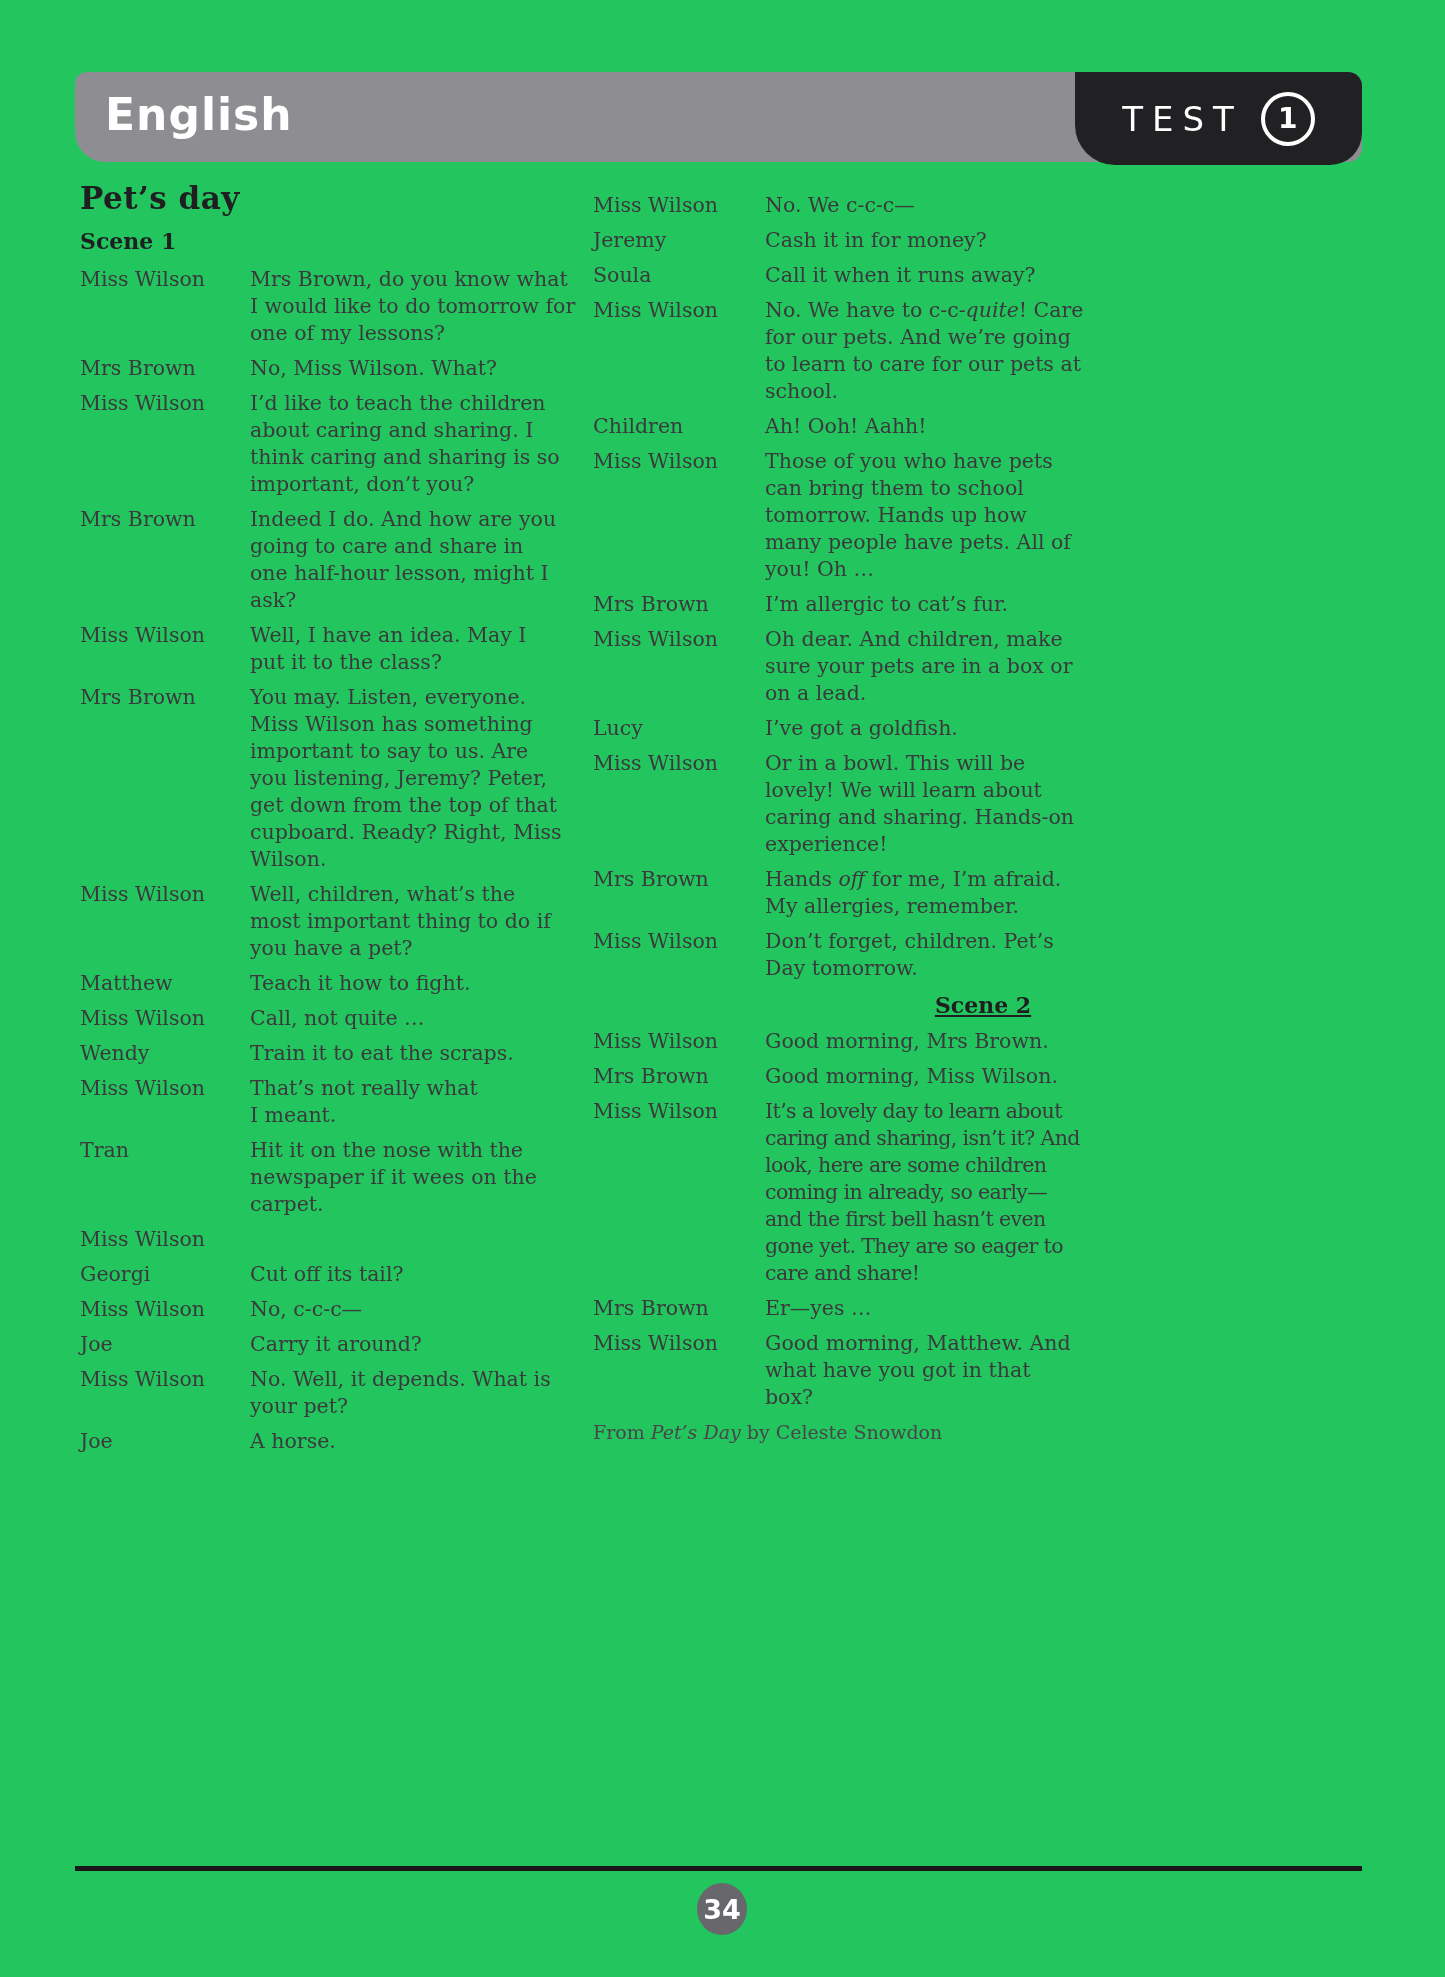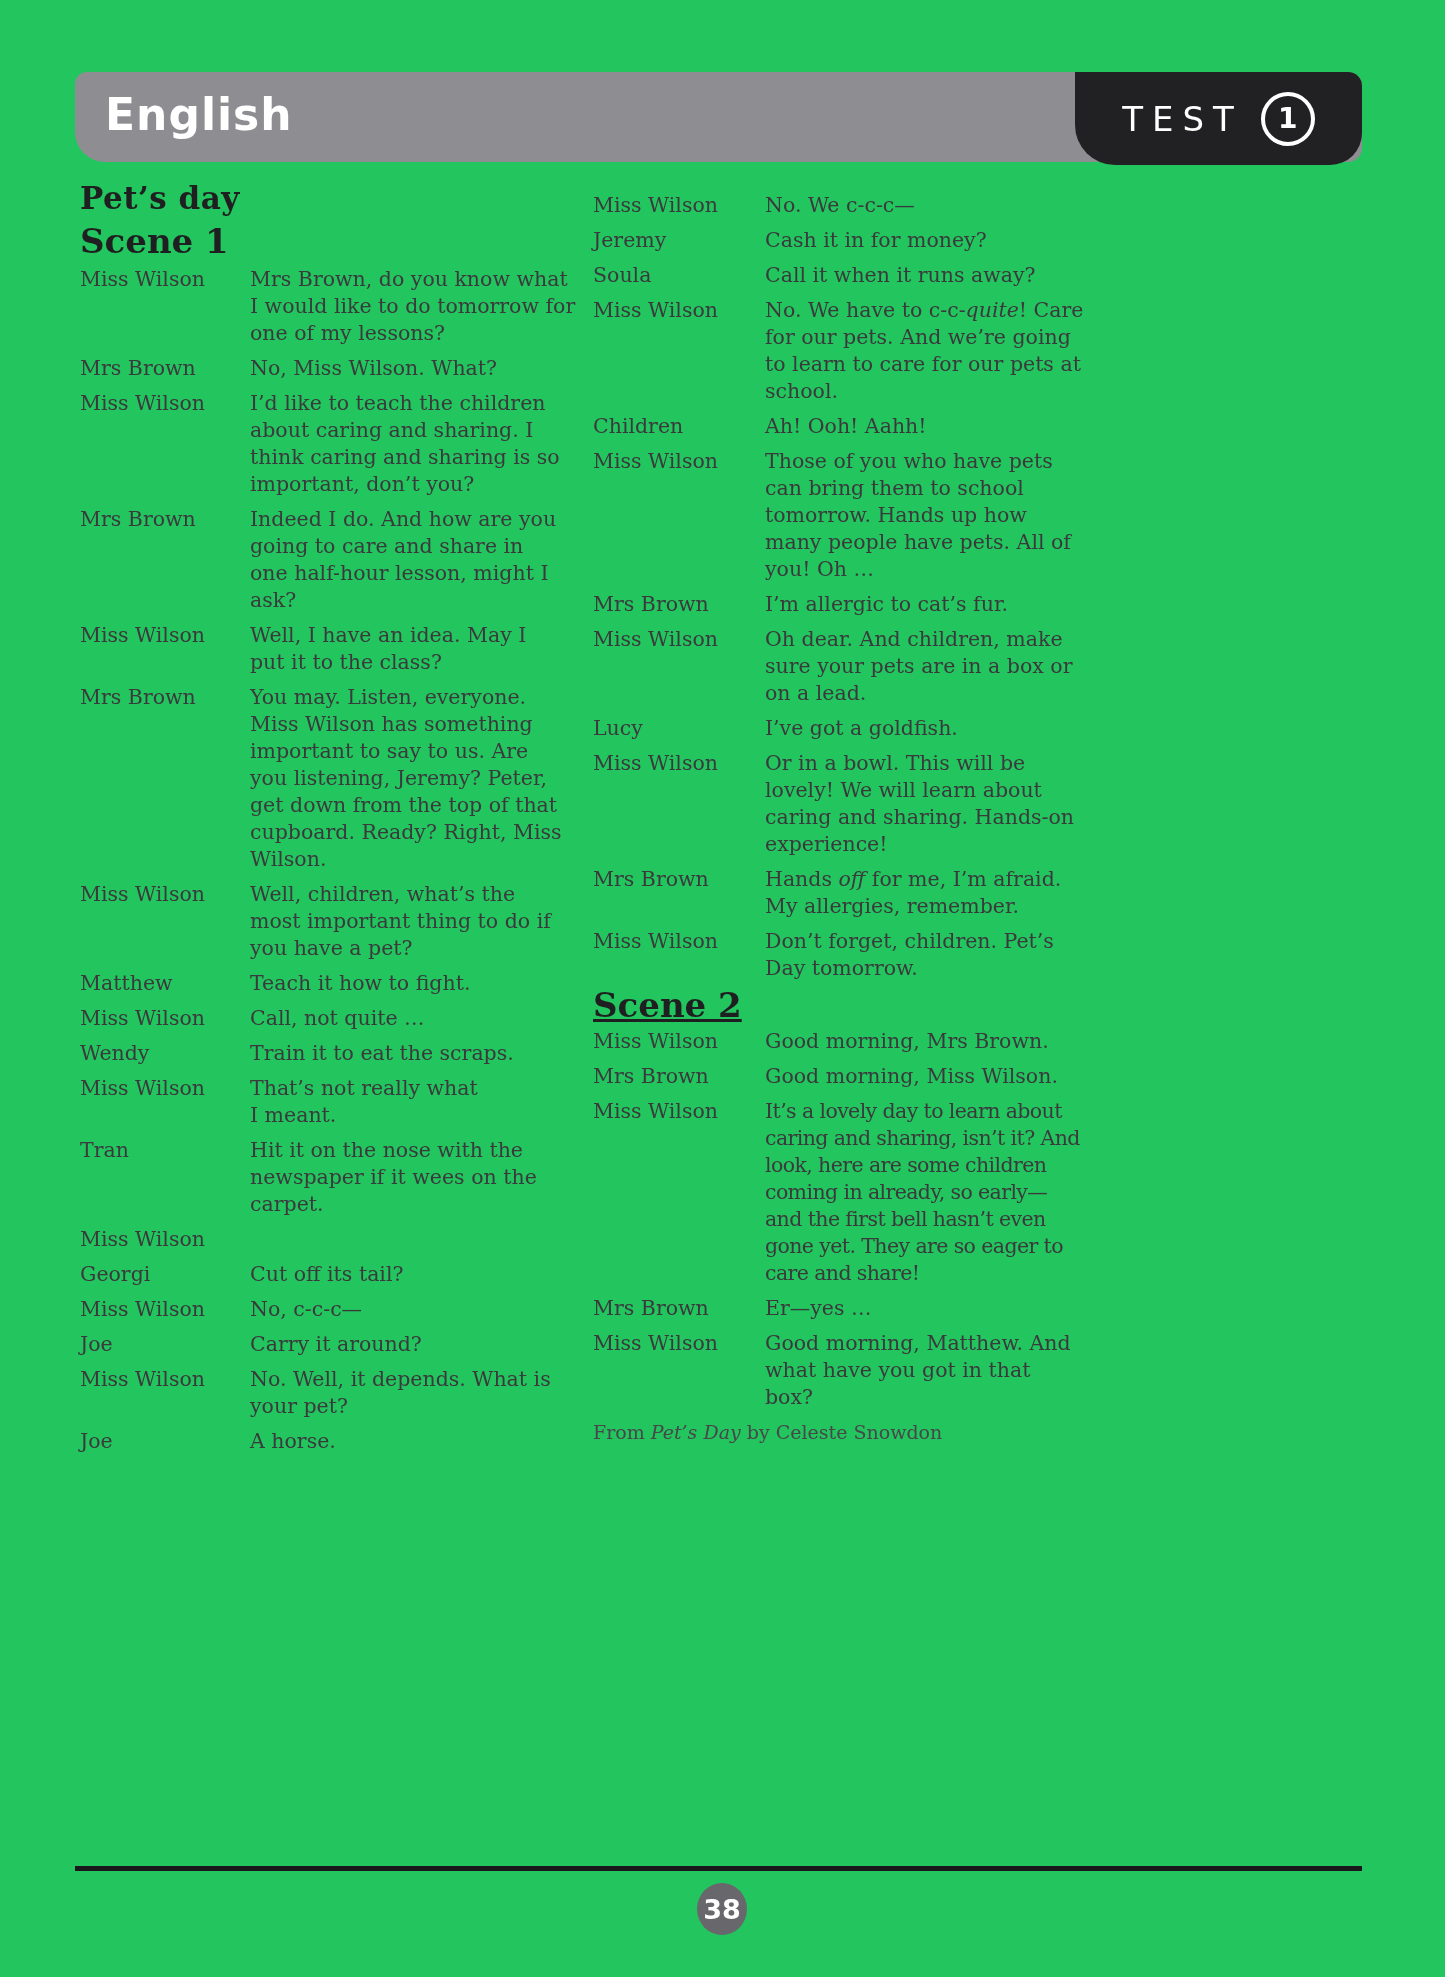--- a/index.html
+++ b/index.html
@@ -34,21 +34,21 @@
     font-family:"DejaVu Sans", sans-serif; font-weight:bold; font-size:28px; color:#ffffff;
     flex-shrink:0;
   }
 
   
   .title {
     position:absolute; left:80px; top:180px; margin:0;
     font-size:31px; font-weight:bold; color:#1f1f21; letter-spacing:0.5px;
   }
   .scene-heading {
-    font-size:34px; font-weight:bold; color:#1f1f21; margin:0; line-height:30px;
+    font-size:22px; font-weight:bold; color:#1f1f21; margin:0; line-height:30px;text-align:center;
   }
   .scene1 { position:absolute; left:80px; top:226px; }
   .scene2 { margin:8px 0 8px 0;text-decoration:underline; }
 
   
   .col { position:absolute; font-size:20.5px; line-height:27px; }
   .col-left  { left:80px;  top:266px; width:500px; }
   .col-right { left:593px; top:192px; width:780px; }
 
   .row { display:flex; margin-bottom:8px; }
@@ -243,15 +243,15 @@
         <div class="row">
           <div class="speaker">Miss Wilson</div>
           <div class="speech">Good morning, Matthew. And<br>what have you got in that<br>box?</div>
         </div>
       </div>
 
     <div class="attribution">From <em>Pet’s Day</em> by Celeste Snowdon</div>
   </div>
 
   <div class="footer-rule"></div>
-  <div class="page-badge">38</div>
+  <div class="page-badge">34</div>
 
 </div>
 
 </body></html>

